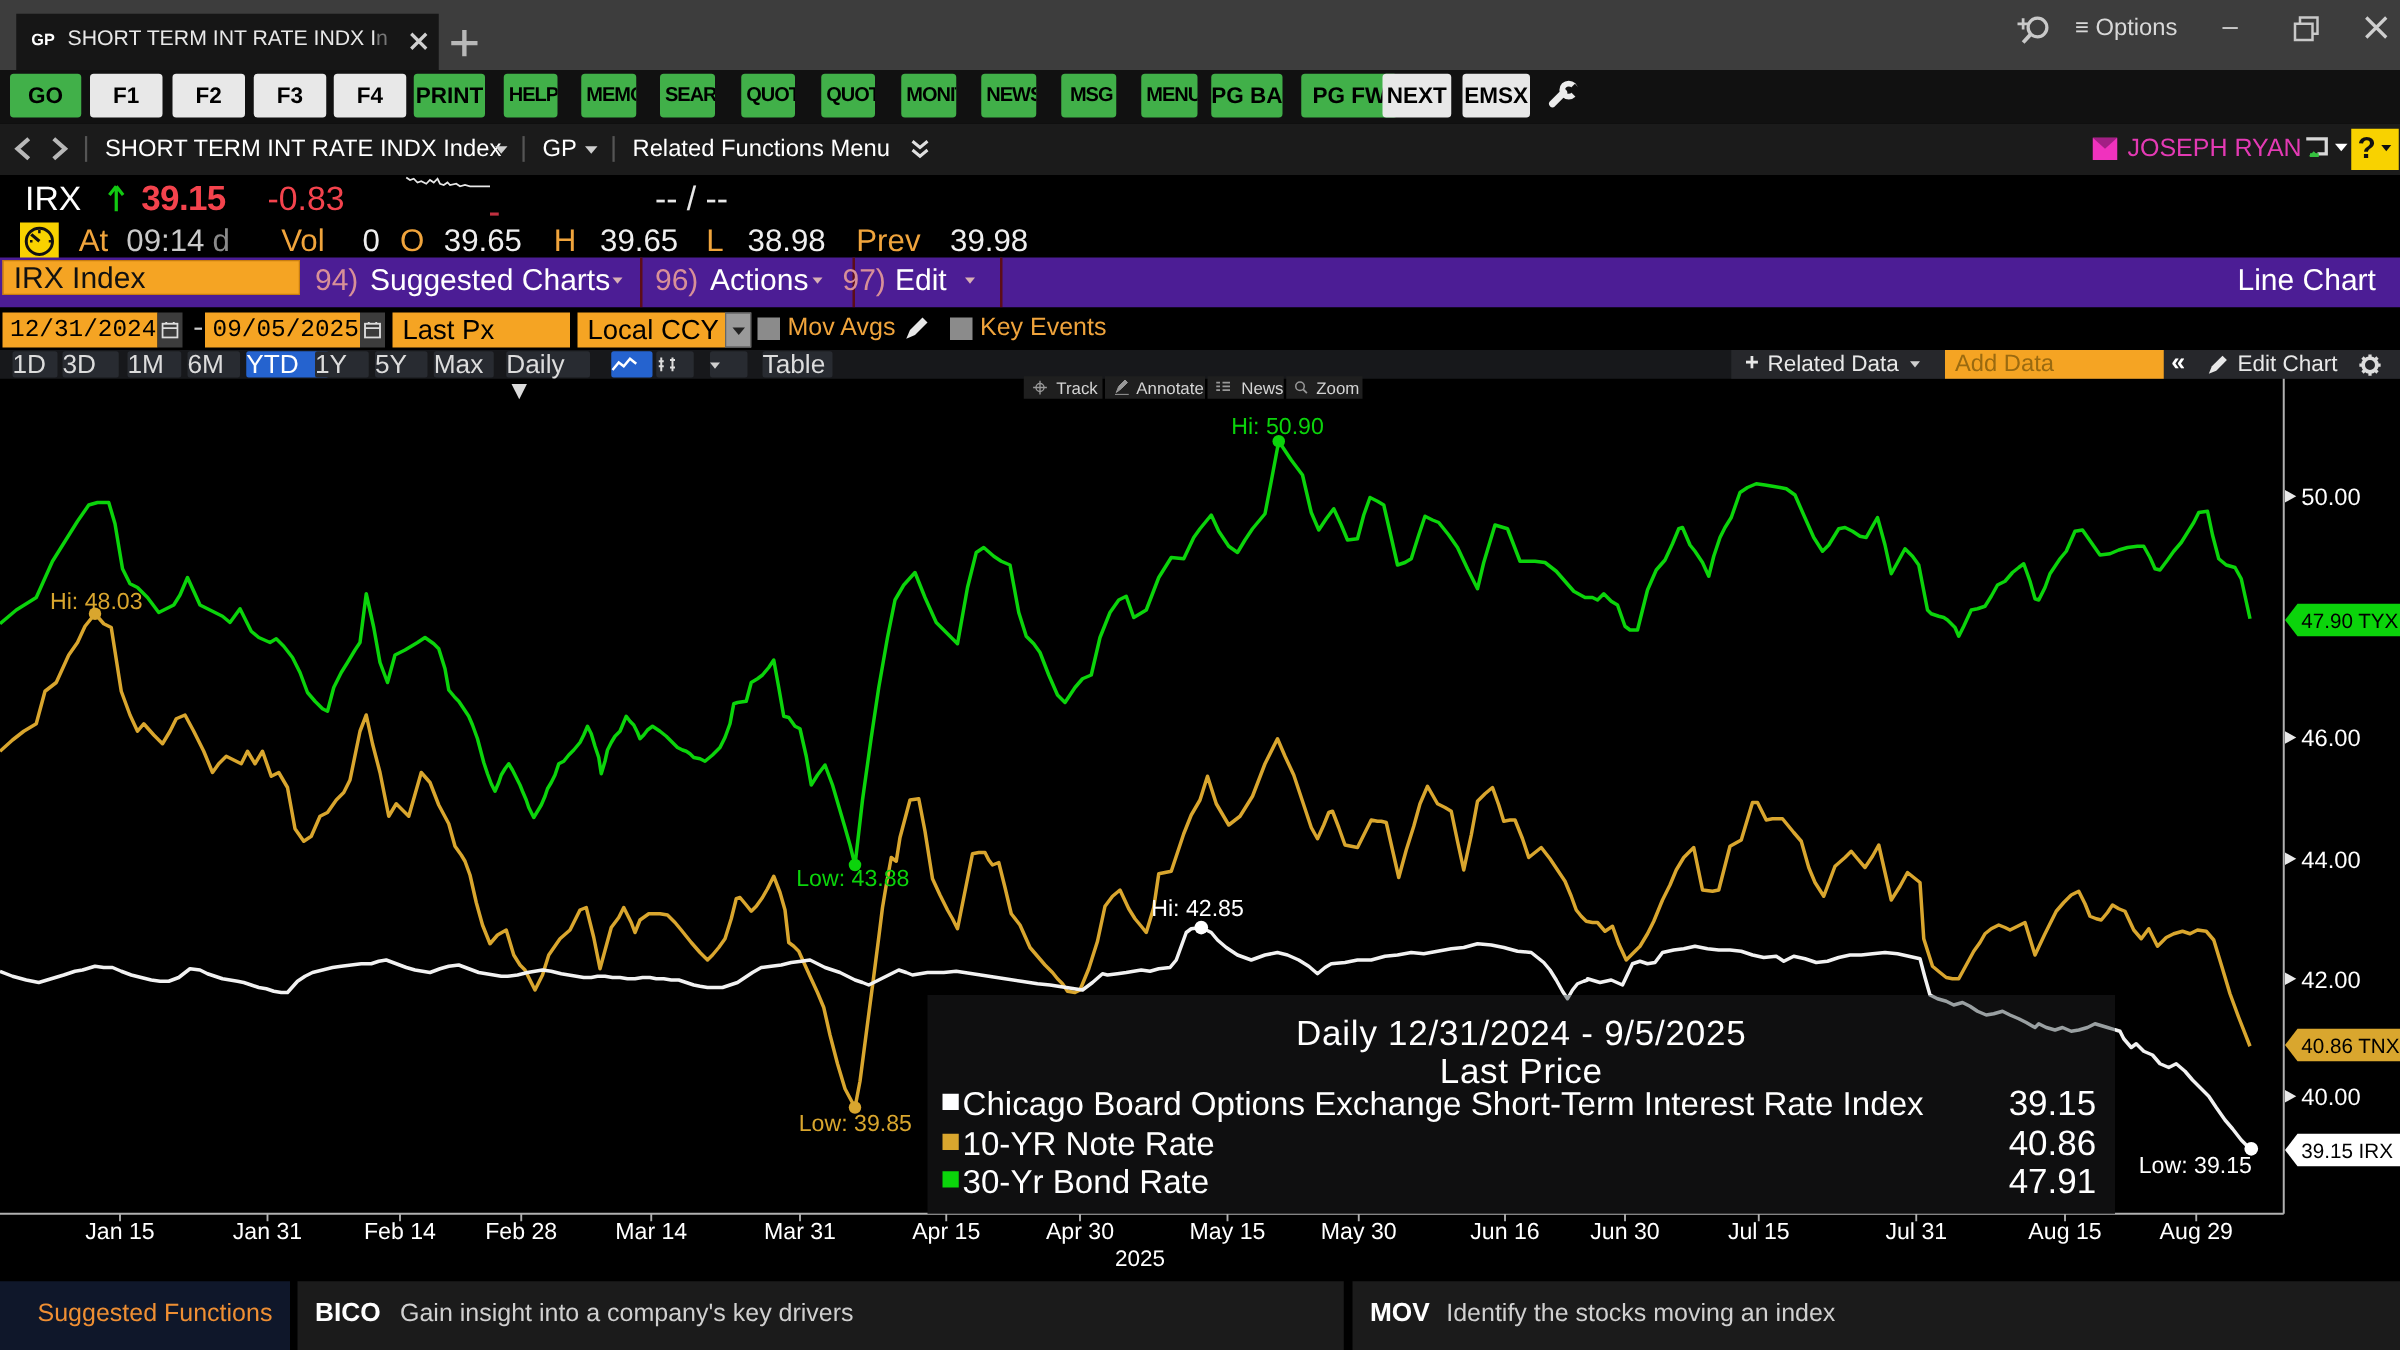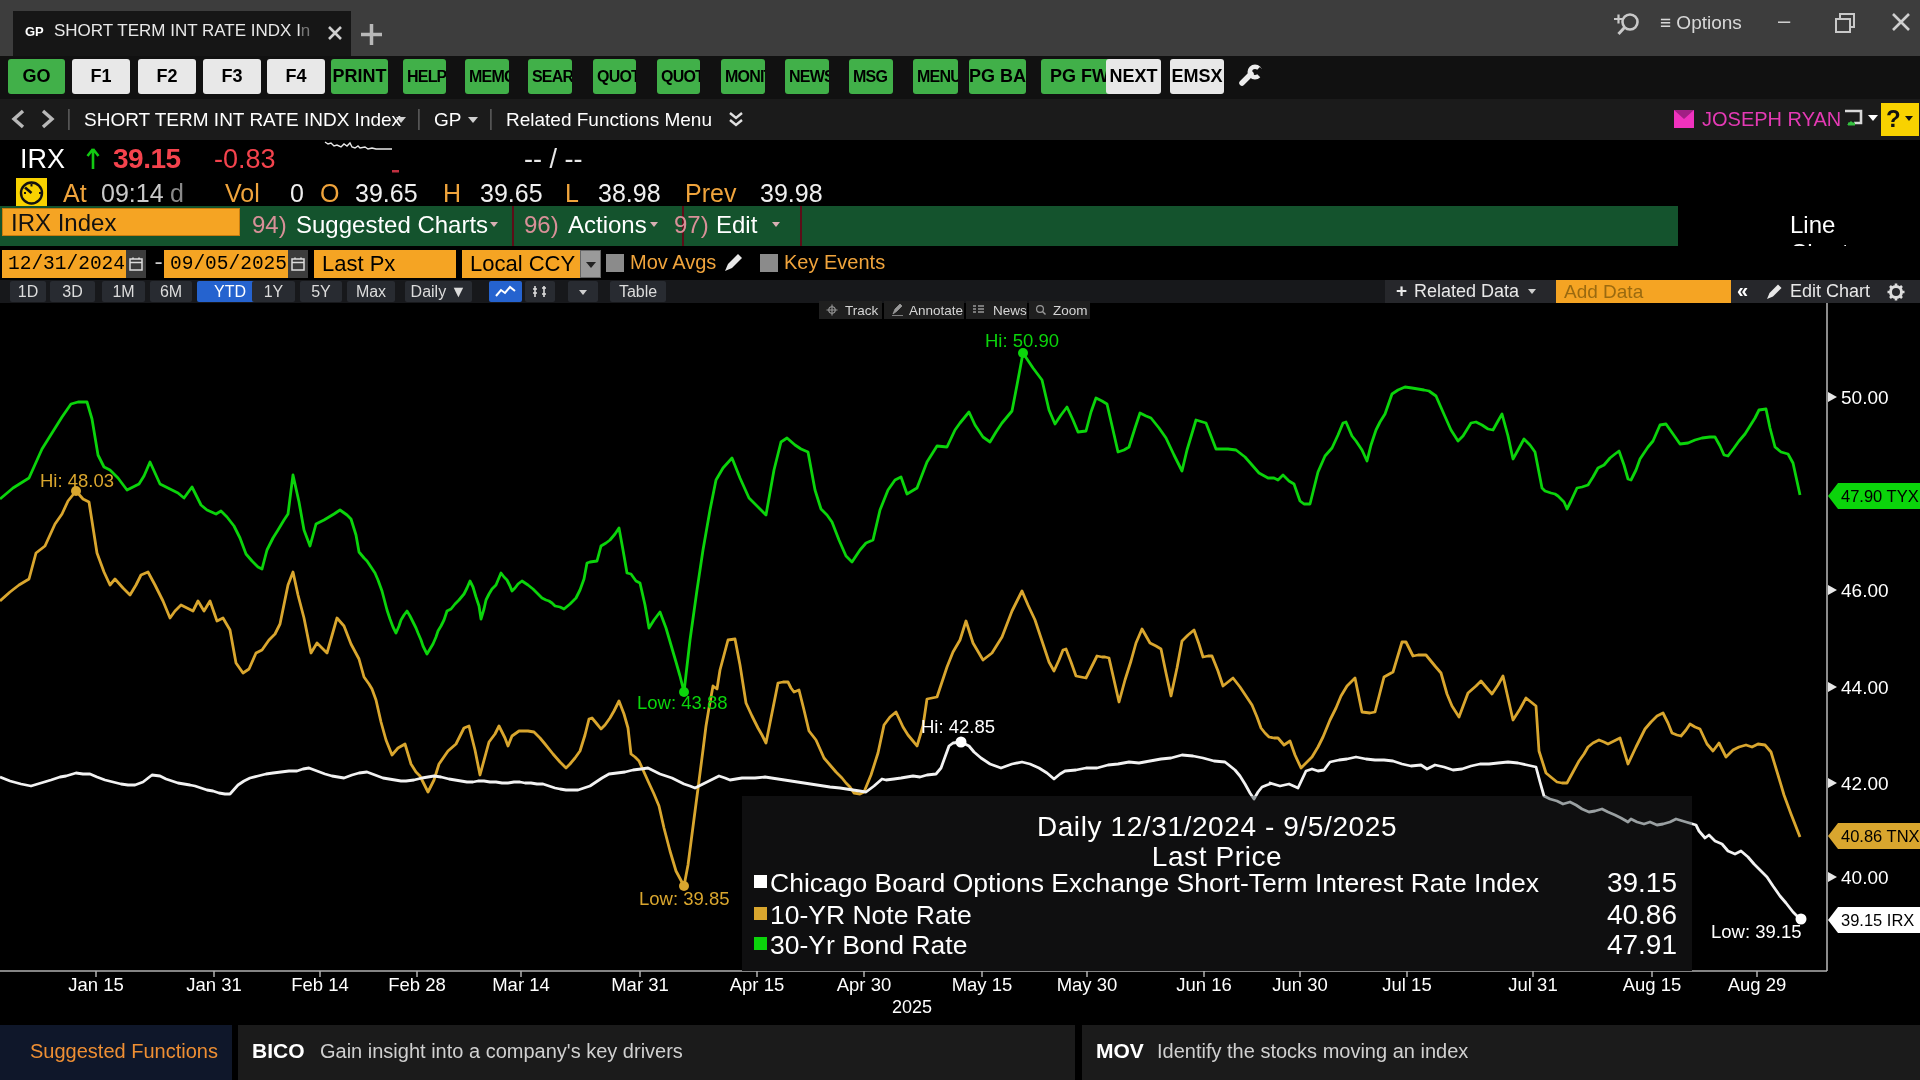--- a/index.html
+++ b/index.html
@@ -2,31 +2,31 @@
 <html><head><meta charset="utf-8"><style>
 *{margin:0;padding:0;box-sizing:border-box}
 html,body{width:1920px;height:1080px;background:#000;overflow:hidden;
 font-family:"Liberation Sans",sans-serif;-webkit-font-smoothing:antialiased}
 .abs{position:absolute}
 .r1{position:absolute;left:0;top:0;width:1920px;height:56px;background:#3d3d3d}
 .tab{position:absolute;left:13px;top:11px;width:338px;height:45px;background:#161616;color:#e6e6e6}
 .btnrow{position:absolute;left:0;top:56px;width:1920px;height:43px;background:#111}
 .hbtn{position:absolute;top:3px;height:35px;border-radius:3px;color:#000;font-size:18px;
 font-weight:bold;text-align:center;line-height:35px;overflow:hidden;white-space:nowrap}
-.hbtn.clip{text-align:left;padding-left:4px;font-size:16px;letter-spacing:-0.8px}
+.hbtn.clip{text-align:center;padding-left:4px;font-size:16px;letter-spacing:-0.8px}
 .green{background:#41b049}
 .white{background:#e8e8e8}
 .navrow{position:absolute;left:0;top:99px;width:1920px;height:41px;background:#1b1b1b;color:#e0e0e0}
 .r45{position:absolute;left:0;top:140px;width:1920px;height:66px;background:#000}
-.maroon{position:absolute;left:0;top:206px;width:1678px;height:40px;background:#14532d}
+.maroon{position:absolute;left:0;top:206px;width:1920px;height:40px;background:#4c1d95}
 .r7{position:absolute;left:0;top:246px;width:1920px;height:34px;background:#000}
 .obox{position:absolute;top:4px;height:28px;background:#f5a423;color:#000;font-size:19.5px;line-height:28px}
 .r8{position:absolute;left:0;top:280px;width:1920px;height:23px;background:#17181b}
-.pbtn{position:absolute;top:1px;height:21px;background:#282b31;color:#dcdcdc;font-size:16px;
-text-align:center;line-height:21px;border-radius:2px}
+.pbtn{position:absolute;top:1px;height:21px;background:#282b31;color:#dcdcdc;font-size:21px;
+text-align:left;line-height:21px;border-radius:2px}
 .tri-down{display:inline-block;width:0;height:0;border-left:5px solid transparent;
 border-right:5px solid transparent;border-top:6px solid #cfcfcf;vertical-align:middle}
 .bbar{position:absolute;left:0;top:1025px;width:1920px;height:55px;background:#000}
 </style></head><body>
 
 <div class="r1">
  <div class="tab">
    <span style="position:absolute;left:12px;top:13px;font-size:13px;font-weight:bold;color:#fff">GP</span>
    <span style="position:absolute;left:41px;top:10px;font-size:17px;color:#e8e8e8;width:258px;overflow:hidden;white-space:nowrap">SHORT TERM INT RATE INDX I<span style="color:#777">n</span></span>
    <svg style="position:absolute;right:8px;top:14px" width="16" height="16">

